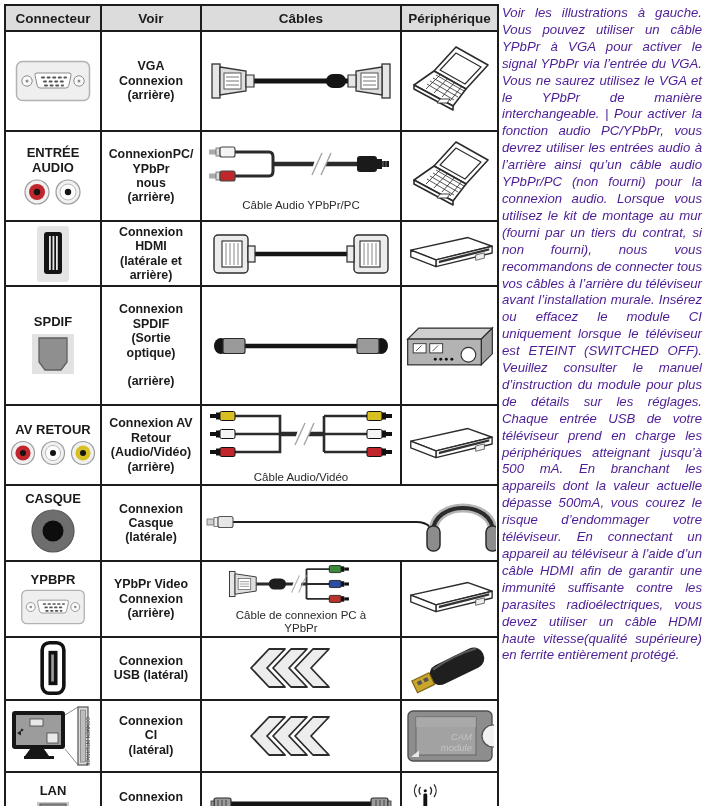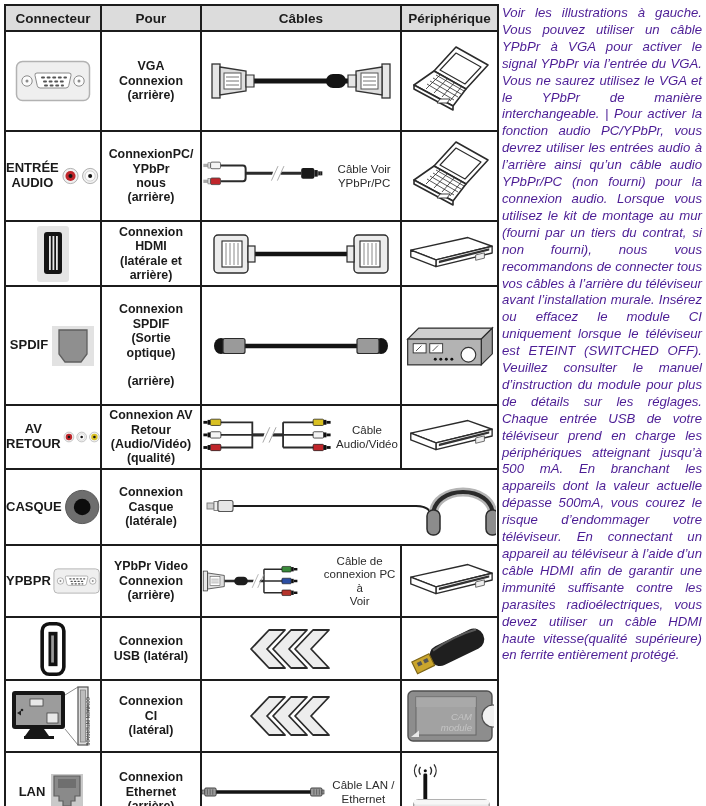--- a/index.html
+++ b/index.html
@@ -1,21 +1,21 @@
 <!DOCTYPE html>
 <html><head>
 <meta charset="utf-8">
 <style>
   html,body{margin:0;padding:0;background:#fff;}
   .page{position:relative;width:706px;height:806px;background:#fff;
         font-family:"Liberation Sans",sans-serif;color:#1a1a1a;overflow:hidden;}
   table.conn{position:absolute;left:4px;top:4px;width:493px;border-collapse:collapse;table-layout:fixed;}
   table.conn th,table.conn td{border:2px solid #1c1c1c;padding:0;vertical-align:middle;overflow:hidden;margin-left:24px;}
   table.conn th{background:#dcdcdc;font-size:13.5px;font-weight:700;height:24px;color:#1c1c1c;}
-  td .cell{display:flex;flex-direction:row;align-items:center;justify-content:center;gap:2px;width:100%;height:100%;}
+  td .cell{display:flex;flex-direction:column;align-items:center;justify-content:center;gap:2px;width:100%;height:100%;}
   td.type{font-weight:700;font-size:12.4px;line-height:1.16;text-align:center;white-space:pre-line;}
   .clabel{font-weight:700;font-size:13px;line-height:1.12;text-align:center;white-space:pre-line;}
   .caption{font-size:11.5px;color:#2b2b2b;text-align:center;white-space:pre-line;line-height:1.15;margin-top:1px;}
   .note{position:absolute;left:502px;top:5px;width:200px;font-style:italic;font-weight:500;
         font-size:13.2px;line-height:16.9px;text-align:justify;color:#4c1d95;}
   tr.r1{height:100px}tr.r2{height:90px}tr.r3{height:65px}tr.r4{height:119px}tr.r5{height:64px}
   tr.r6{height:64px}tr.r7{height:72px}tr.r8{height:63px}tr.r9{height:72px}tr.r10{height:80px}
   svg{display:block}
 </style>
 </head>
@@ -26,21 +26,21 @@
 <table class="conn">
 <colgroup>
         <col style="width:96px">
         <col style="width:100px">
         <col style="width:200px">
         <col style="width:97px">
       </colgroup>
 <thead>
 <tr>
   <th>Connecteur</th>
-  <th>Pour</th>
+  <th>Voir</th>
   <th>Câbles</th>
   <th>Périphérique</th>
 </tr>
 </thead>
 <tbody>
 
 <tr class="r1">
 <td>
             <div class="cell">
   <svg width="76" height="42" viewBox="0 0 76 42">
@@ -128,21 +128,21 @@
                 <rect x="9" y="8" width="4" height="8" fill="#ddd" stroke="#666" stroke-width="0.8"></rect>
     <rect x="13" y="7" width="15" height="10" rx="2" fill="#f4f4f4" stroke="#444" stroke-width="1.2"></rect>
     <rect x="2" y="33.5" width="7" height="5" fill="#aaa"></rect>
                 <rect x="9" y="32" width="4" height="8" fill="#ddd" stroke="#666" stroke-width="0.8"></rect>
     <rect x="13" y="31" width="15" height="10" rx="2" fill="#c0262b" stroke="#444" stroke-width="1.2"></rect>
     <rect x="150" y="16" width="20" height="16" rx="3" fill="#1a1a1a"></rect>
     <rect x="170" y="19" width="5" height="10" fill="#1a1a1a"></rect>
     <rect x="175" y="21" width="7" height="6" fill="#1a1a1a"></rect>
     <path d="M176 21 v6 M179 21 v6" stroke="#888" stroke-width="0.8"></path>
   </svg>
-  <div class="caption">Câble Voir YPbPr/PC</div>
+  <div class="caption">Câble Audio YPbPr/PC</div>
 </div>
           </td>
 <td>
             <div class="cell">
   <svg width="86" height="74" viewBox="0 0 86 74">
     <g fill="#fff" stroke="#2b2b2b" stroke-width="1.6" stroke-linejoin="round">
       <path d="M49 3 L81 21 L59 45 L27 27 Z"></path>
       <path d="M49 9 L74 23 L58 40 L33 26 Z" stroke-width="1.1"></path>
       <path d="M27 27 L59 45 L46 62 L7 41 Z"></path>
       <path d="M7 41 L46 62 L46 66 L7 45 Z"></path>
@@ -263,21 +263,21 @@
                 <circle cx="44" cy="14" r="3" fill="#141414"></circle>
     <circle cx="74" cy="14" r="11.5" fill="#f1f1f1" stroke="#9a9a9a" stroke-width="1.2"></circle>
     <circle cx="74" cy="14" r="7.6" fill="#d9c022"></circle>
                 <circle cx="74" cy="14" r="3" fill="#141414"></circle>
   </svg>
 </div>
           </td>
 <td class="type">Connexion AV
 Retour
 (Audio/Vidéo)
-(qualité)</td>
+(arrière)</td>
 <td>
             <div class="cell">
   <svg width="186" height="62" viewBox="0 0 186 62">
     <path d="M27 10 H72 V30 M27 28 H72 M27 46 H72 V30" fill="none" stroke="#2b2b2b" stroke-width="2.6"></path>
     <path d="M72 28 H116" stroke="#2b2b2b" stroke-width="4.5"></path>
     <path d="M116 10 V46 M116 10 H160 M116 28 H160 M116 46 H160" fill="none" stroke="#2b2b2b" stroke-width="2.6"></path>
     <g transform="translate(95,28)">
       <rect x="-6" y="-11" width="12" height="22" fill="#fff" transform="rotate(18)"></rect>
       <path d="M-8 11 L2 -11 M1 11 L11 -11" stroke="#a5a5a5" stroke-width="1.4"></path>
     </g>
@@ -385,21 +385,21 @@
     <rect x="144" y="5.5" width="4" height="7" fill="#111"></rect>
                 <rect x="148" y="7" width="6" height="4" fill="#111"></rect>
     <rect x="129" y="23.5" width="15" height="9" rx="1.5" fill="#2b4ea2" stroke="#111" stroke-width="1"></rect>
     <rect x="144" y="24.5" width="4" height="7" fill="#111"></rect>
                 <rect x="148" y="26" width="6" height="4" fill="#111"></rect>
     <rect x="129" y="42.5" width="15" height="9" rx="1.5" fill="#b5342c" stroke="#111" stroke-width="1"></rect>
     <rect x="144" y="43.5" width="4" height="7" fill="#111"></rect>
                 <rect x="148" y="45" width="6" height="4" fill="#111"></rect>
   </svg>
   <div class="caption">Câble de connexion PC à
-Voir</div>
+YPbPr</div>
 </div>
           </td>
 <td>
             <div class="cell">
   <svg width="92" height="42" viewBox="0 0 95 42">
     <g fill="#fff" stroke="#2b2b2b" stroke-width="1.4" stroke-linejoin="round">
       <path d="M7 17 L66 4 L91 13 L33 27 Z"></path>
       <path d="M33 27 L91 13 L91 20 L33 34 Z"></path>
       <path d="M7 17 L33 27 L33 34 L7 24 Z"></path>
     </g>

